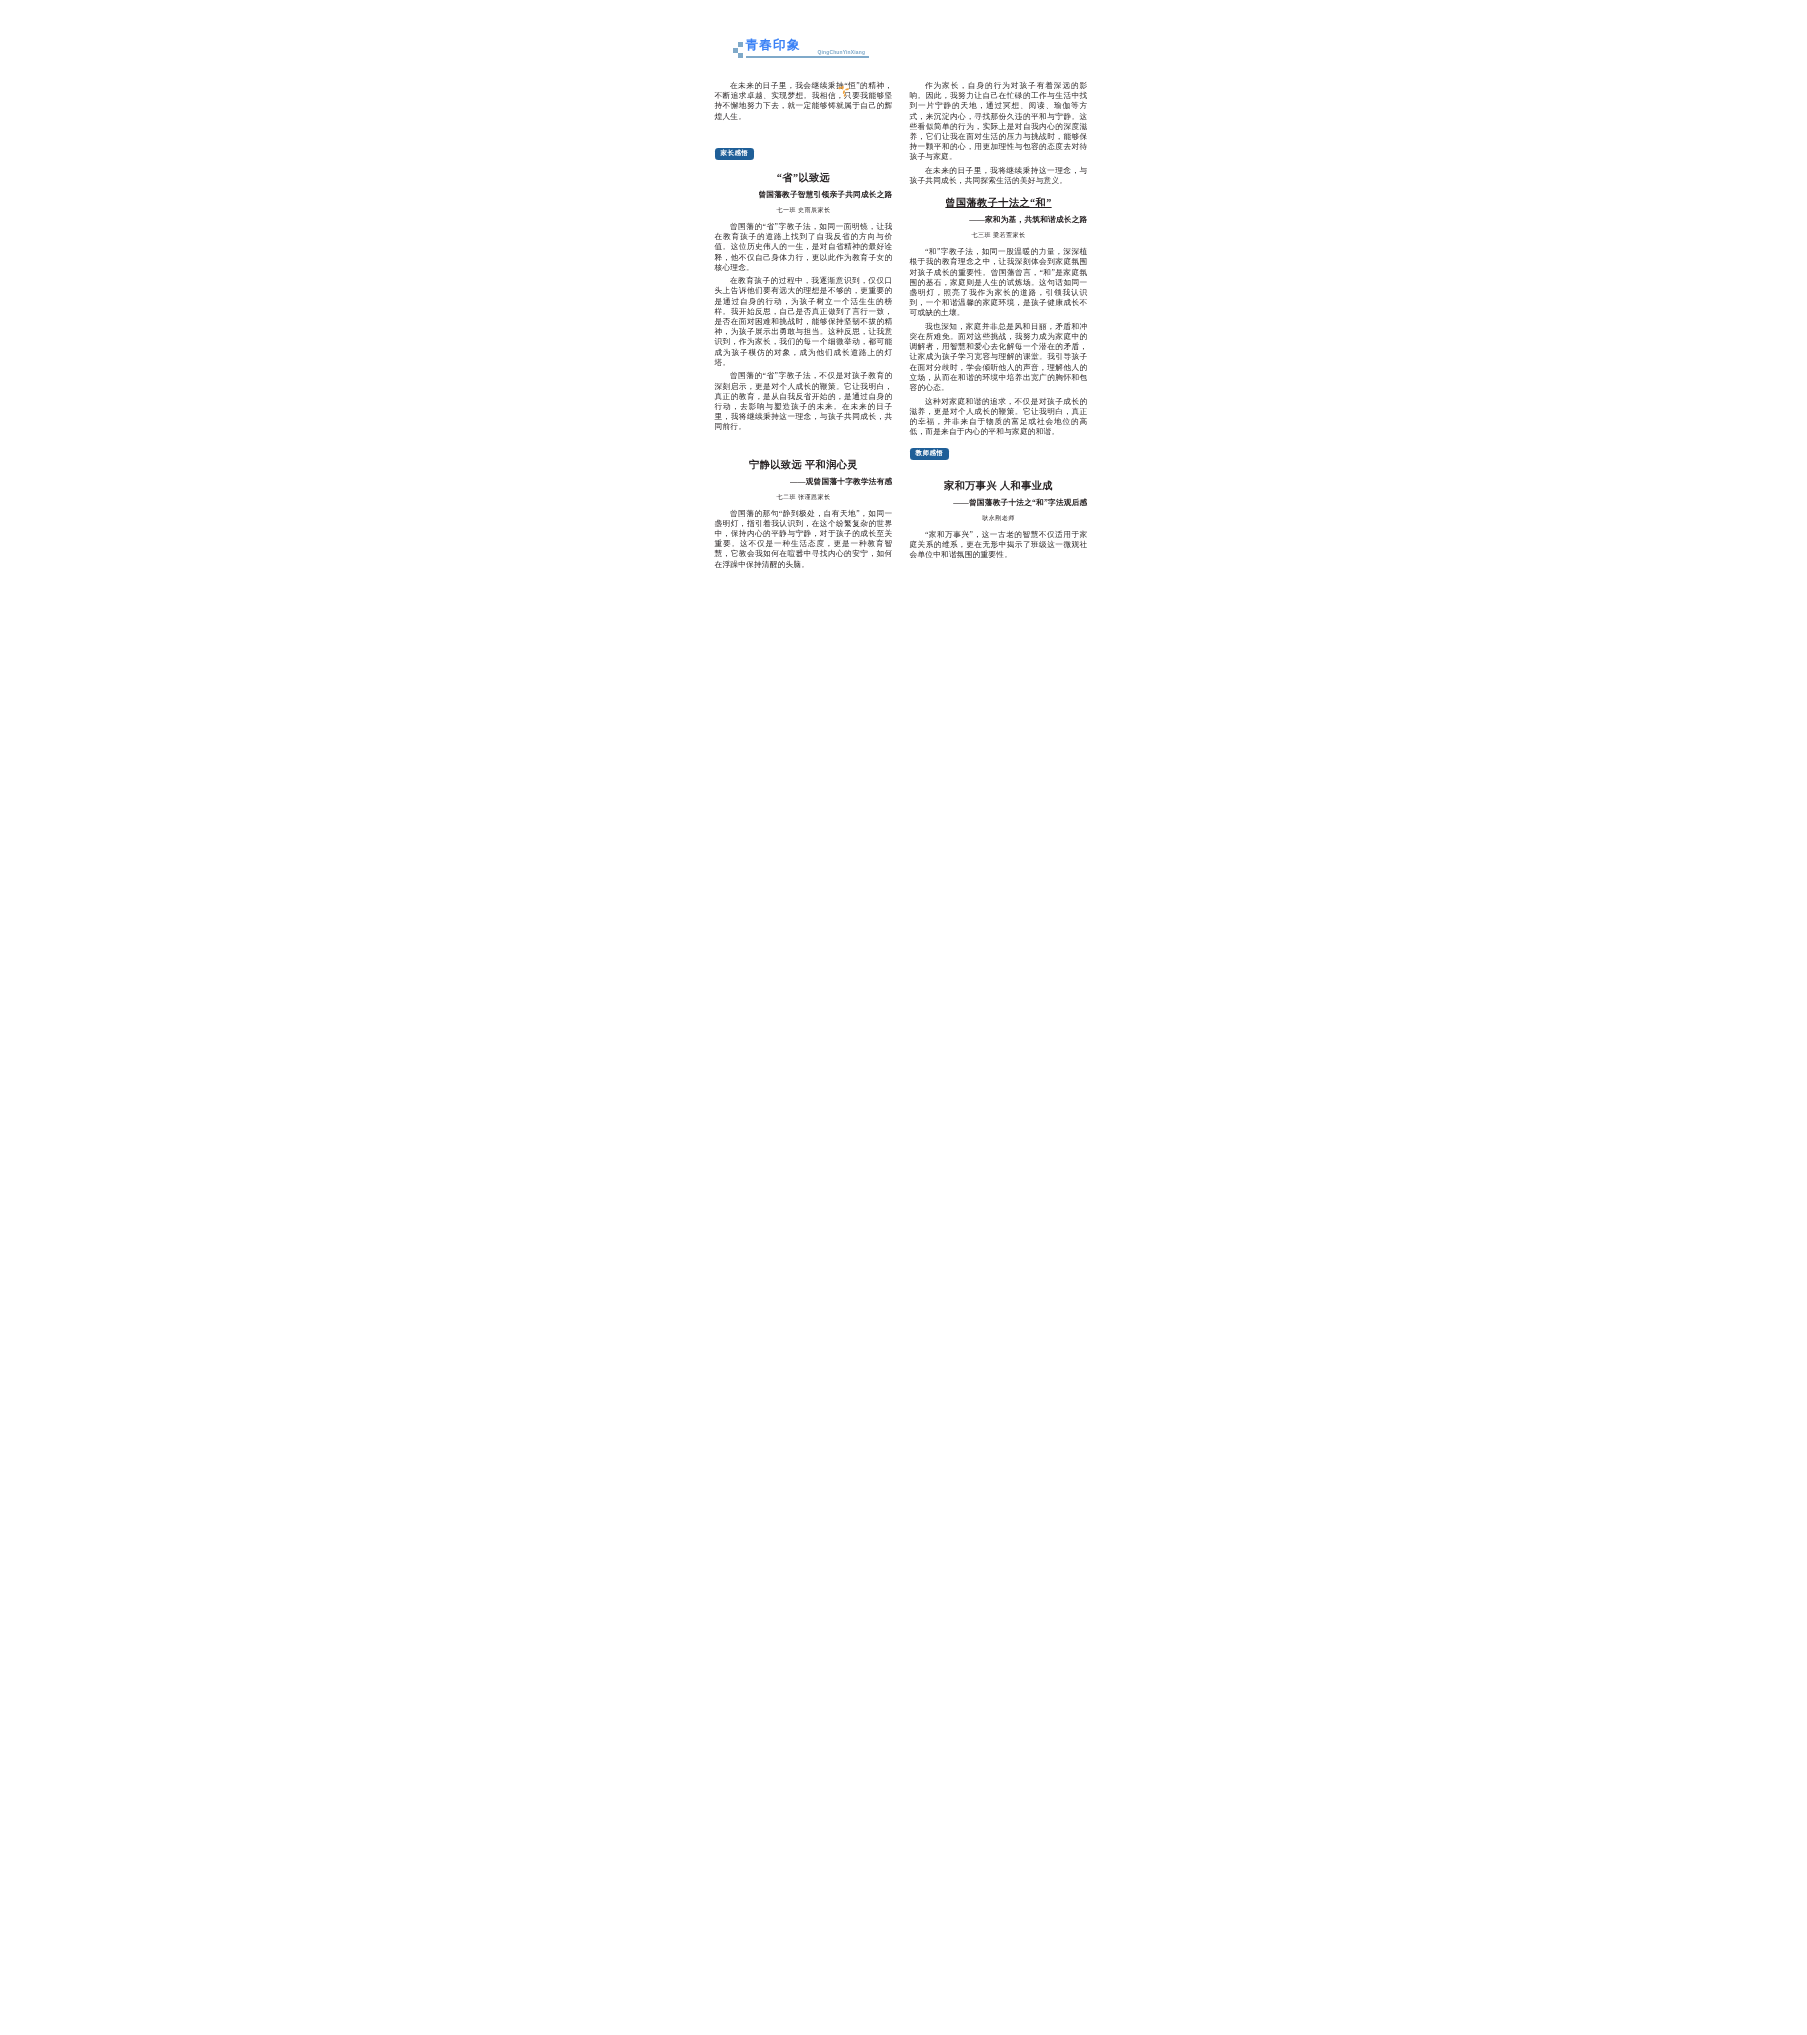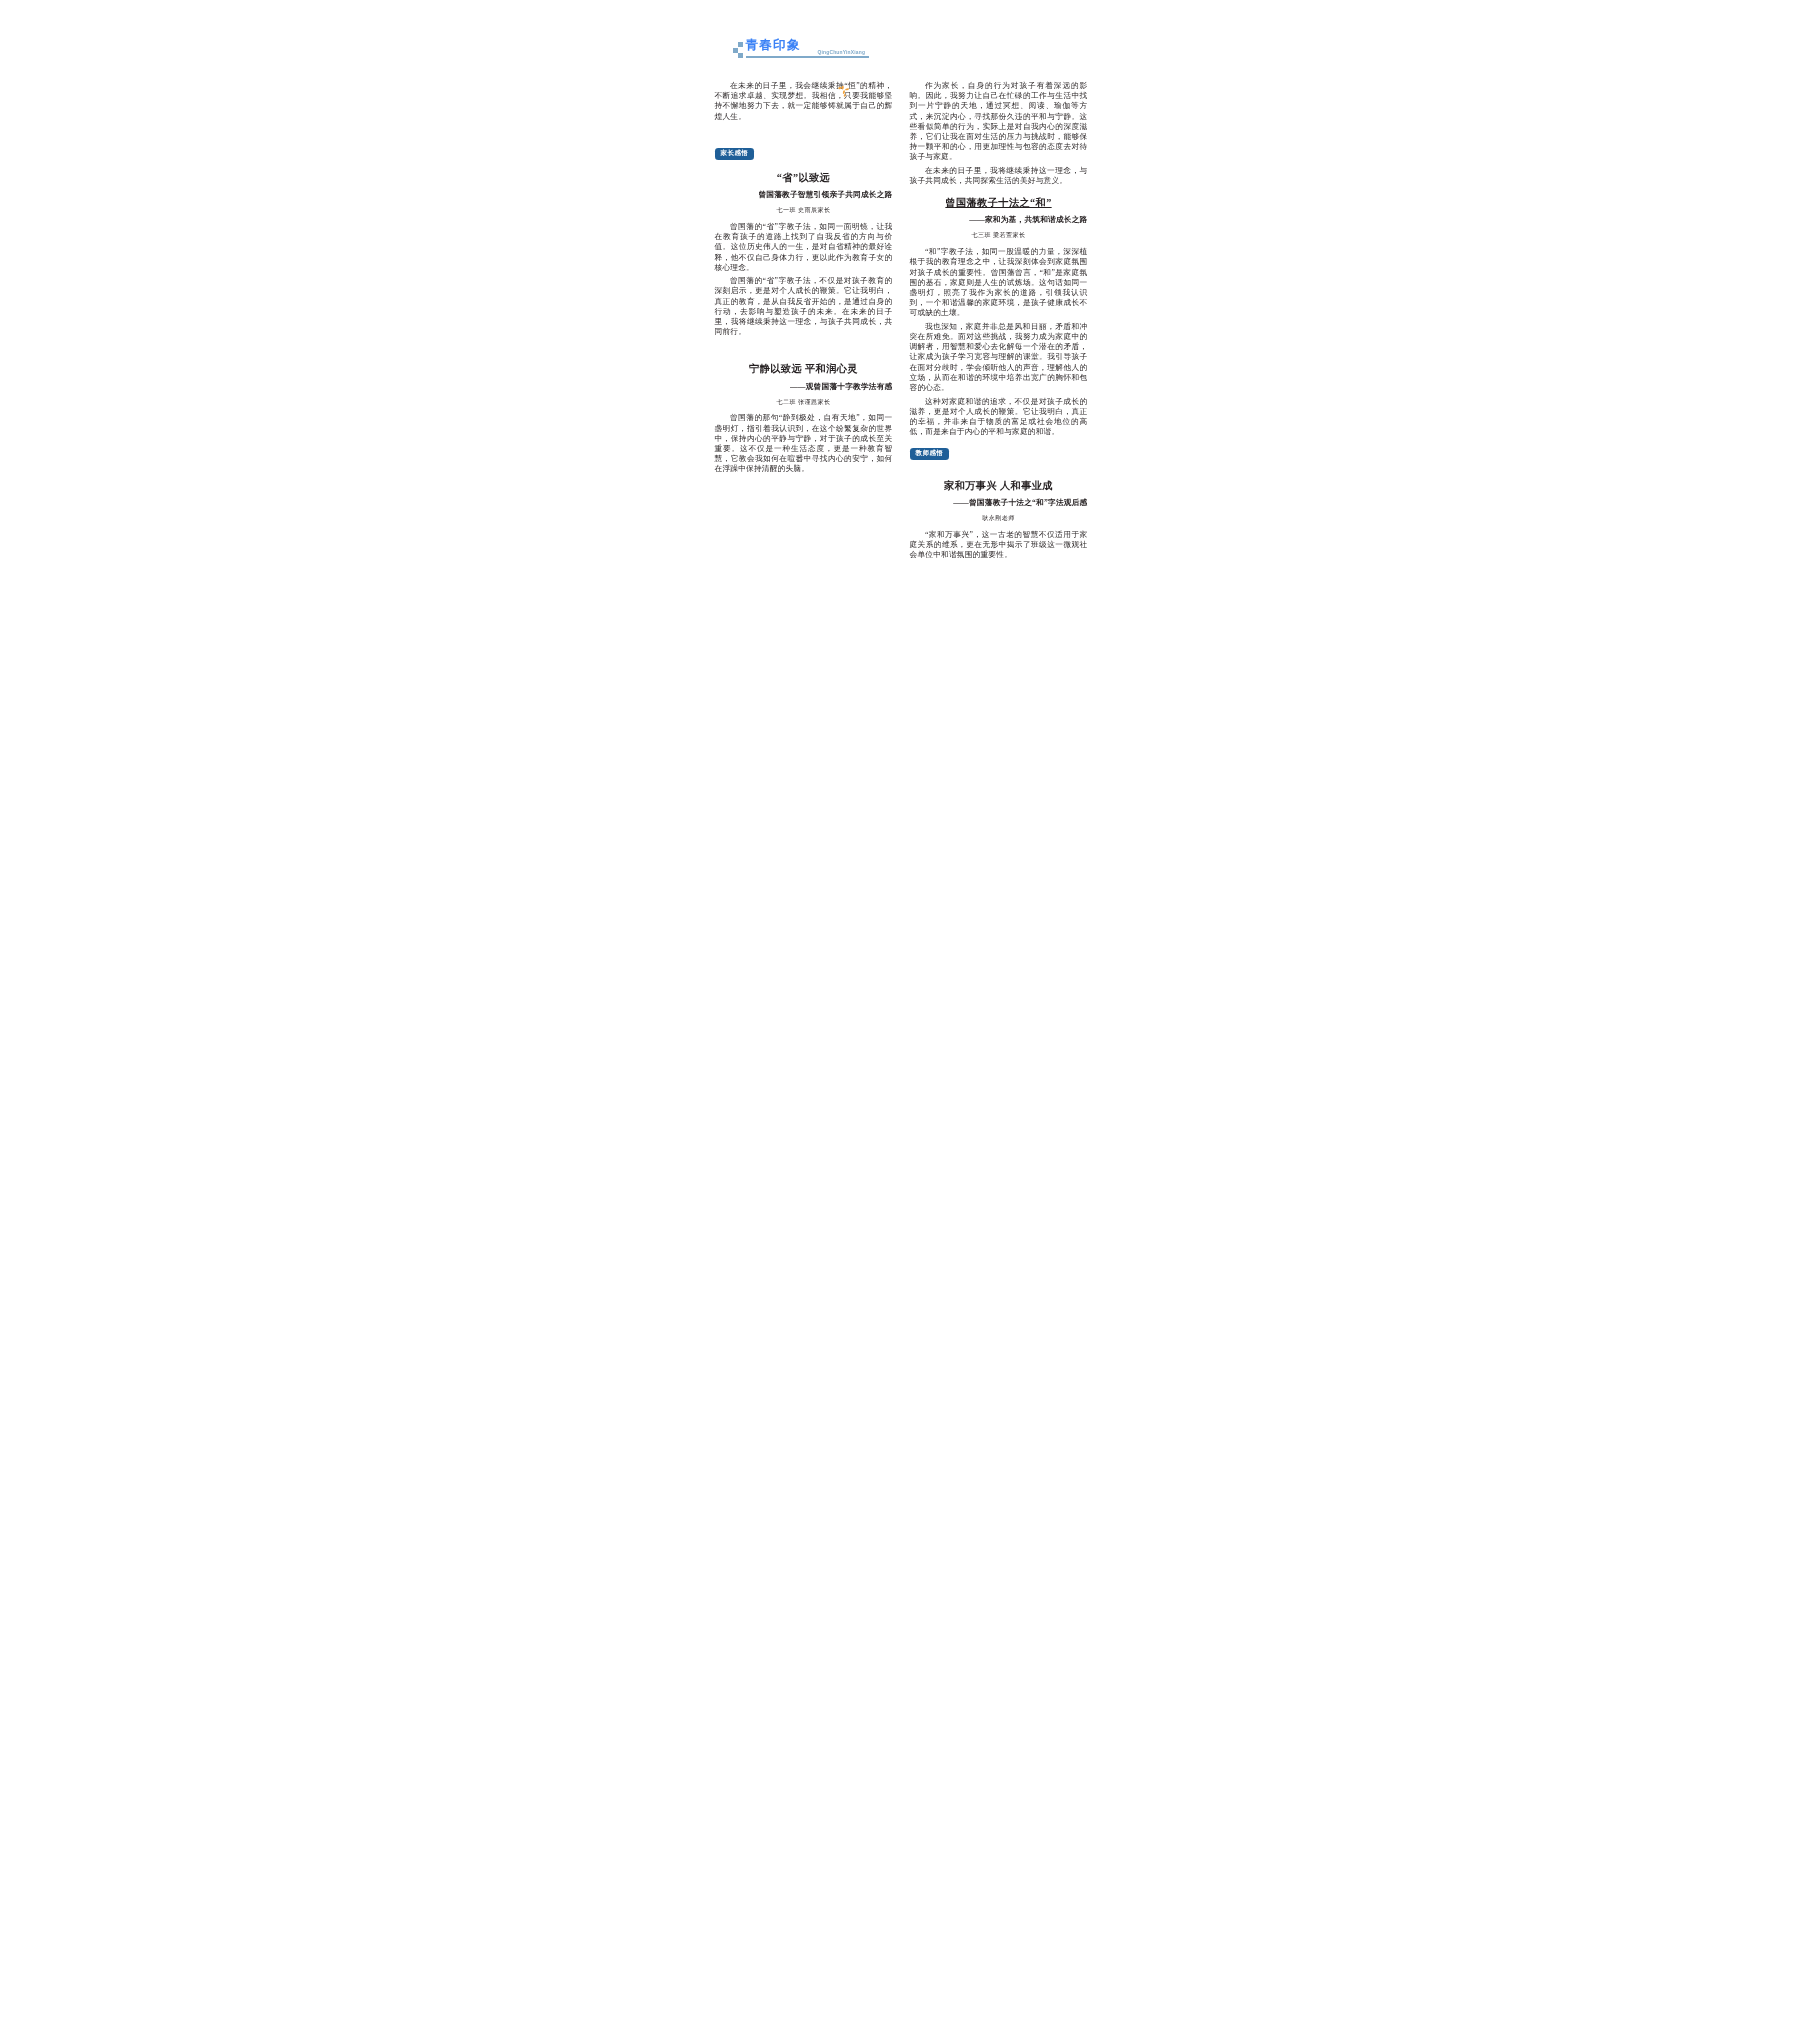--- a/index.html
+++ b/index.html
@@ -99,20 +99,21 @@
 
     <div class="badge-row-1">
       <span class="badge">家长感悟</span>
     </div>
 
     <div class="art-title">“省”以致远</div>
     <div class="art-subtitle">曾国藩教子智慧引领亲子共同成长之路</div>
     <div class="art-byline">七一班 史雨辰家长</div>
 
     <p class="para after-head">曾国藩的“省”字教子法，如同一面明镜，让我在教育孩子的道路上找到了自我反省的方向与价值。这位历史伟人的一生，是对自省精神的最好诠释，他不仅自己身体力行，更以此作为教育子女的核心理念。</p>
+    <p class="para">在教育孩子的过程中，我逐渐意识到，仅仅口头上告诉他们要有远大的理想是不够的，更重要的是通过自身的行动，为孩子树立一个活生生的榜样。我开始反思，自己是否真正做到了言行一致，是否在面对困难和挑战时，能够保持坚韧不拔的精神，为孩子展示出勇敢与担当。这种反思，让我意识到，作为家长，我们的每一个细微举动，都可能成为孩子模仿的对象，成为他们成长道路上的灯塔。</p>
     <p class="para">曾国藩的“省”字教子法，不仅是对孩子教育的深刻启示，更是对个人成长的鞭策。它让我明白，真正的教育，是从自我反省开始的，是通过自身的行动，去影响与塑造孩子的未来。在未来的日子里，我将继续秉持这一理念，与孩子共同成长，共同前行。</p>
 
     <div class="art-title" style="margin-top:25px;">宁静以致远 平和润心灵</div>
     <div class="art-subtitle">——观曾国藩十字教学法有感</div>
     <div class="art-byline">七二班 张谨恩家长</div>
 
     <p class="para after-head">曾国藩的那句“静到极处，自有天地”，如同一盏明灯，指引着我认识到，在这个纷繁复杂的世界中，保持内心的平静与宁静，对于孩子的成长至关重要。这不仅是一种生活态度，更是一种教育智慧，它教会我如何在喧嚣中寻找内心的安宁，如何在浮躁中保持清醒的头脑。</p>
   </div>
 
   <div class="col col-right">

